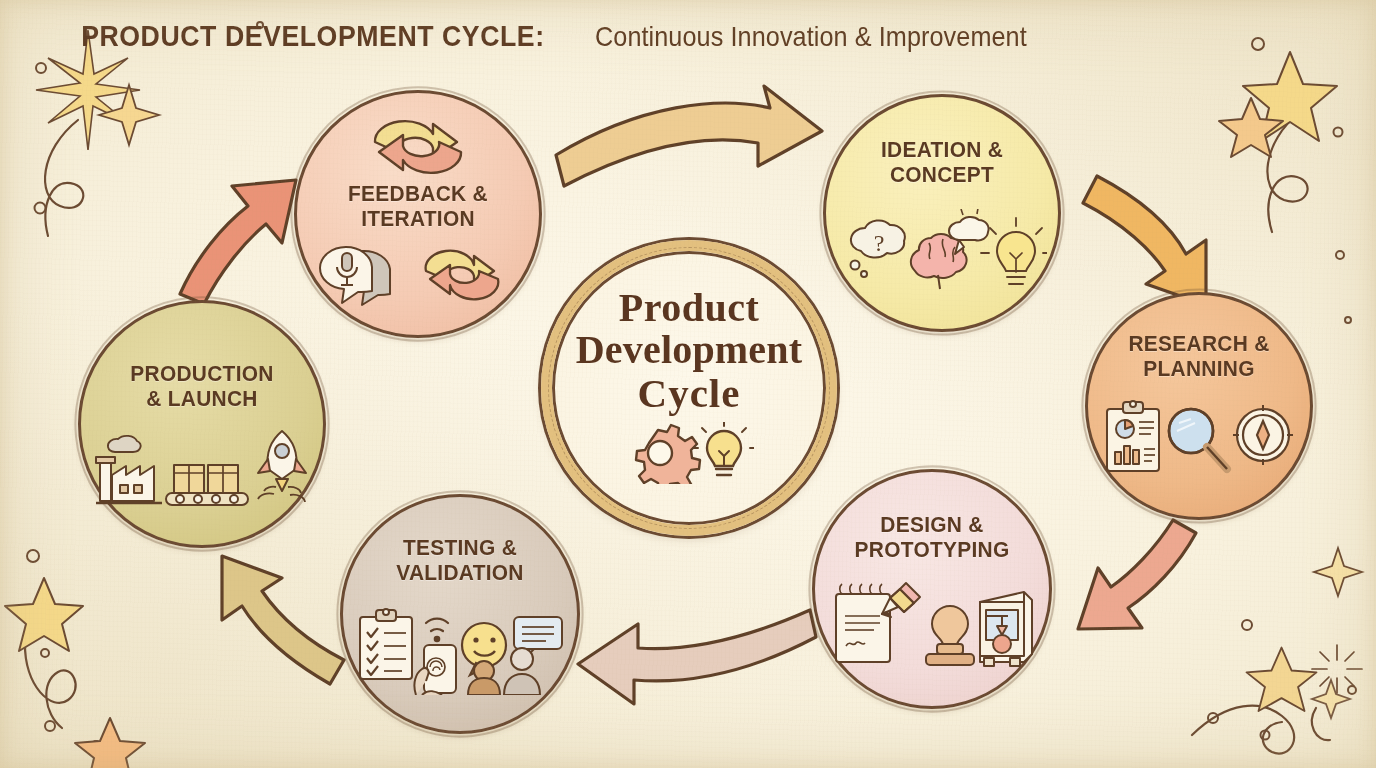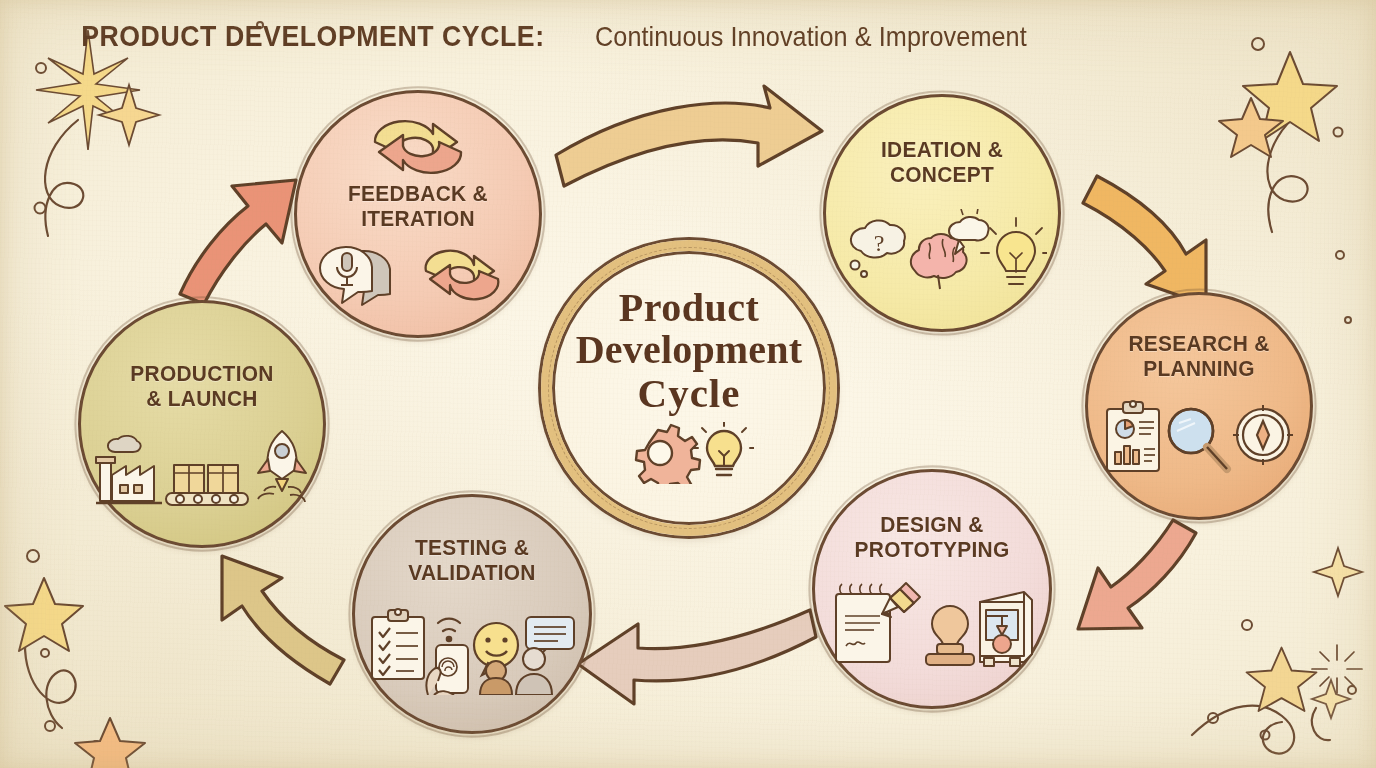--- a/index.html
+++ b/index.html
@@ -347,21 +347,21 @@
           <path d="M158 36 h22 M174 36 v10" fill="none" stroke-width="2"></path>
           <path d="M169 46 l10 0 l-5 9z" fill="#f0b7a0"></path>
           <circle cx="174" cy="64" r="9" fill="#eda68d"></circle>
           <rect x="156" y="78" width="10" height="8" fill="#efe3cd"></rect>
           <rect x="182" y="78" width="10" height="8" fill="#efe3cd"></rect>
         </g>
       </svg>
     </div>
   </div>
 
-  <div class="node" id="n-testing" style="left:352px;top:494px;width:240px;height:240px;--pt:42px;">
+  <div class="node" id="n-testing" style="left:340px;top:494px;width:240px;height:240px;--pt:42px;">
     <div class="disc" style="background:radial-gradient(circle at 40% 32%, #e4d8ca 0%, #d9cbbc 58%, #cbbaa8 100%);"></div>
     <div class="inner">
       <span class="nlabel">TESTING &amp;</span>
       <span class="nlabel">VALIDATION</span>
     </div>
     <div class="icons" style="margin-top:16px">
       <svg width="212" height="94" viewBox="0 0 212 94">
         <g stroke="#5f4028" stroke-width="2" fill="#fbf5e8" stroke-linejoin="round">
           <rect x="6" y="16" width="52" height="62" rx="3"></rect>
           <rect x="22" y="9" width="20" height="11" rx="3" fill="#e0d2bd"></rect>

